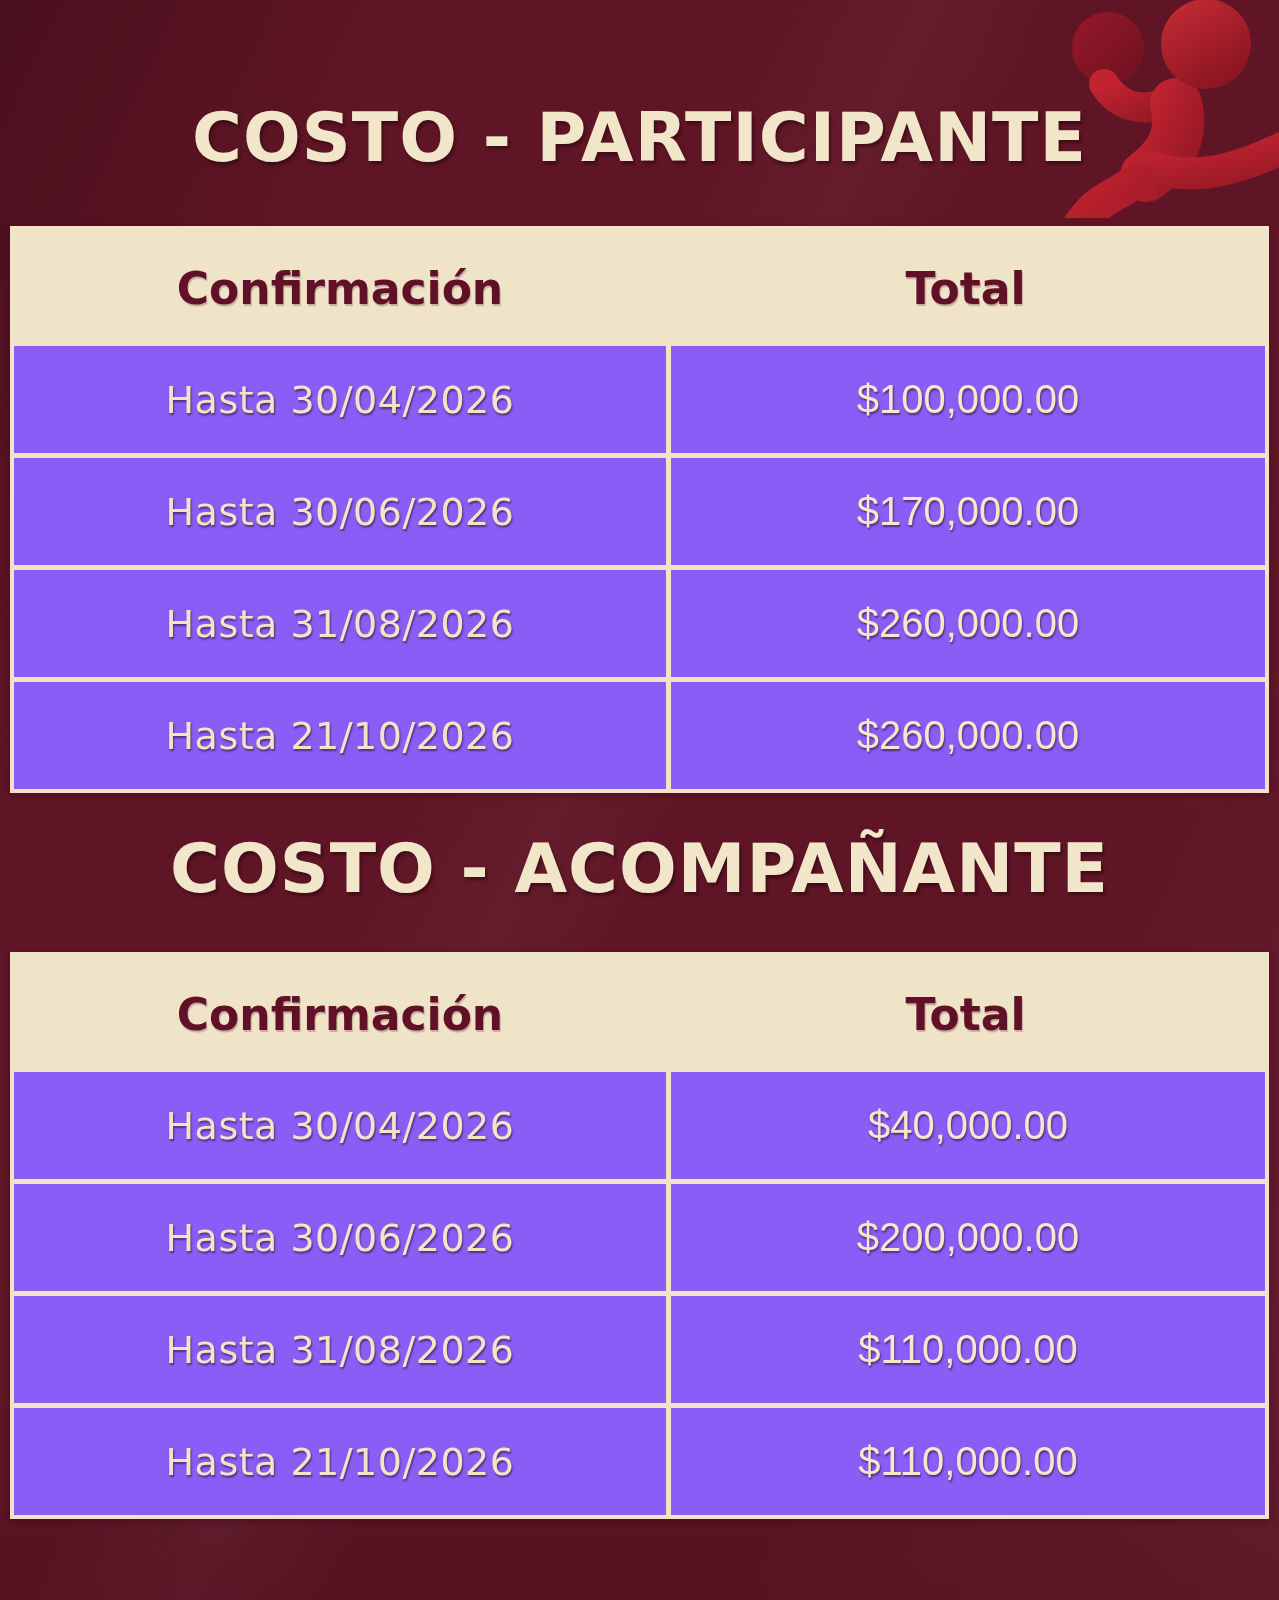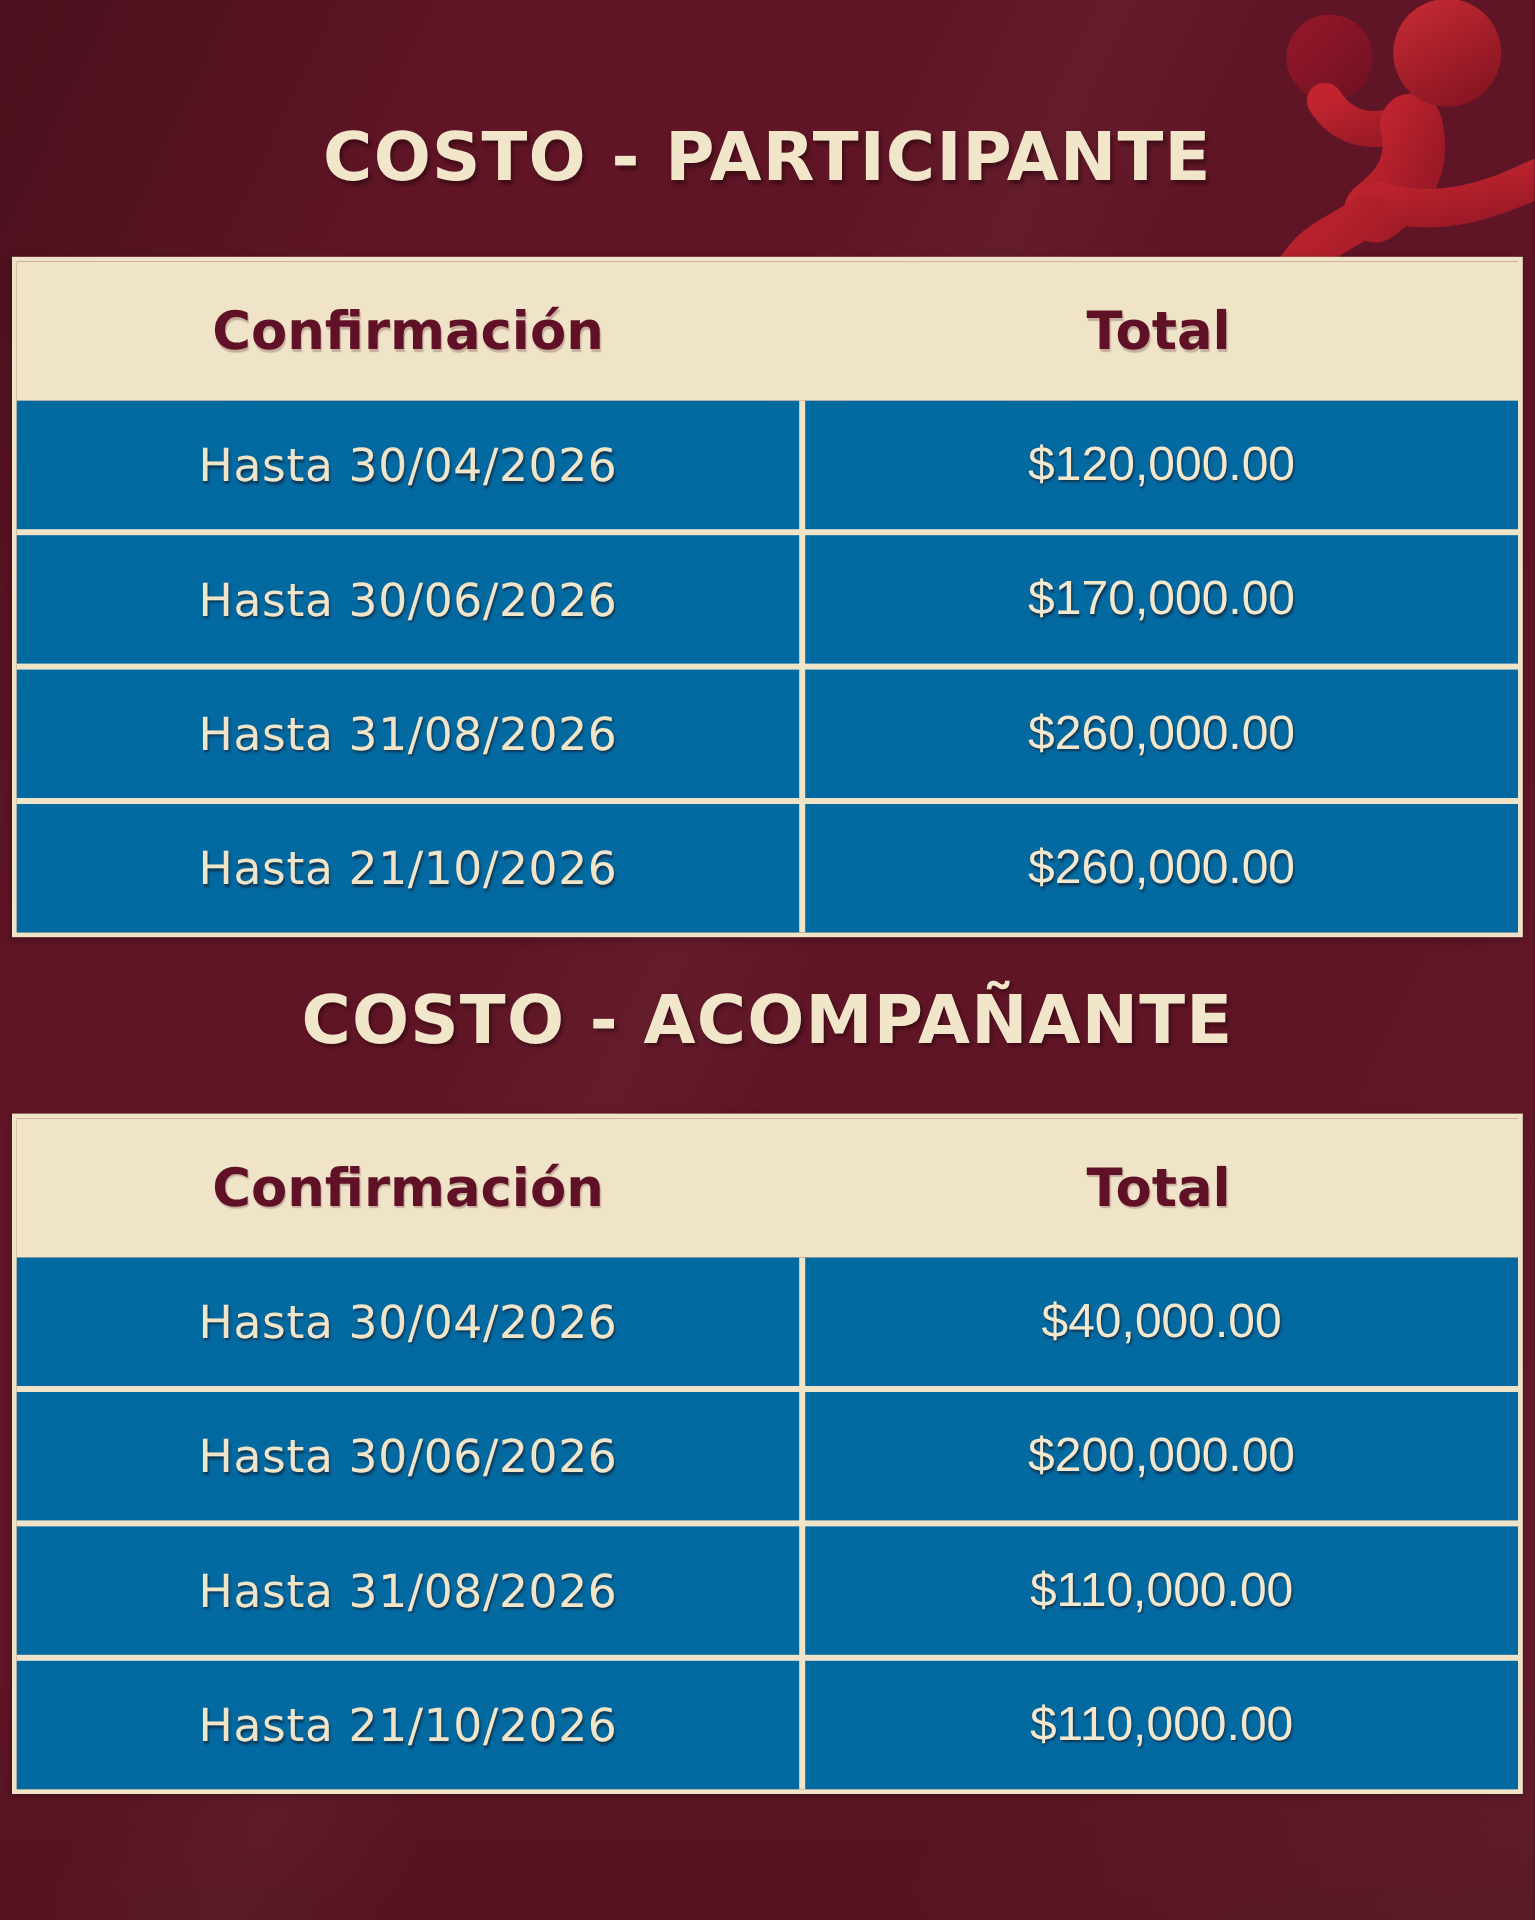--- a/index.html
+++ b/index.html
@@ -22,21 +22,21 @@
   }
   .player-svg{
     position:absolute;top:0;right:0;
     width:245px;height:218px;
   }
   .title{
     position:relative;
     margin:104px 0 0 0;
     text-align:center;
     font-weight:800;
-    font-size:56px;
+    font-size:68px;
     line-height:1;
     letter-spacing:1px;
     color:#f2e6ca;
     text-shadow:2px 3px 3px rgba(40,5,12,0.55);
   }
   .title.second{margin-top:42px;}
   .price-table{
     position:relative;
     width:1251px;
     margin:4px auto;
@@ -59,21 +59,21 @@
     text-shadow:1px 2px 1px rgba(70,10,25,0.25);
   }
   .tbody{
     display:grid;
     grid-template-columns:652px 594px;
     gap:5px;
     background:#f0e4c8;
   }
   .cell{
     height:107px;
-    background:#0369a1;
+    background:#8b5cf6;
     display:flex;align-items:center;justify-content:center;
   }
   .cell.confirmation{
     font-size:38px;
     letter-spacing:0.5px;
     color:#f1e5c9;
     text-shadow:1px 2px 2px rgba(25,3,8,0.5);
   }
   .cell.total{
     font-family:"Liberation Sans", sans-serif;
@@ -114,21 +114,21 @@
 
   <div class="title">COSTO - PARTICIPANTE</div>
 
   <div class="price-table first">
     <div class="thead">
       <div class="th">Confirmación</div>
       <div class="th">Total</div>
     </div>
     <div class="tbody">
       <div class="cell confirmation">Hasta 30/04/2026</div>
-      <div class="cell total">$120,000.00</div>
+      <div class="cell total">$100,000.00</div>
       <div class="cell confirmation">Hasta 30/06/2026</div>
       <div class="cell total">$170,000.00</div>
       <div class="cell confirmation">Hasta 31/08/2026</div>
       <div class="cell total">$260,000.00</div>
       <div class="cell confirmation">Hasta 21/10/2026</div>
       <div class="cell total">$260,000.00</div>
     </div>
   </div>
 
   <div class="title second">COSTO - ACOMPAÑANTE</div>

